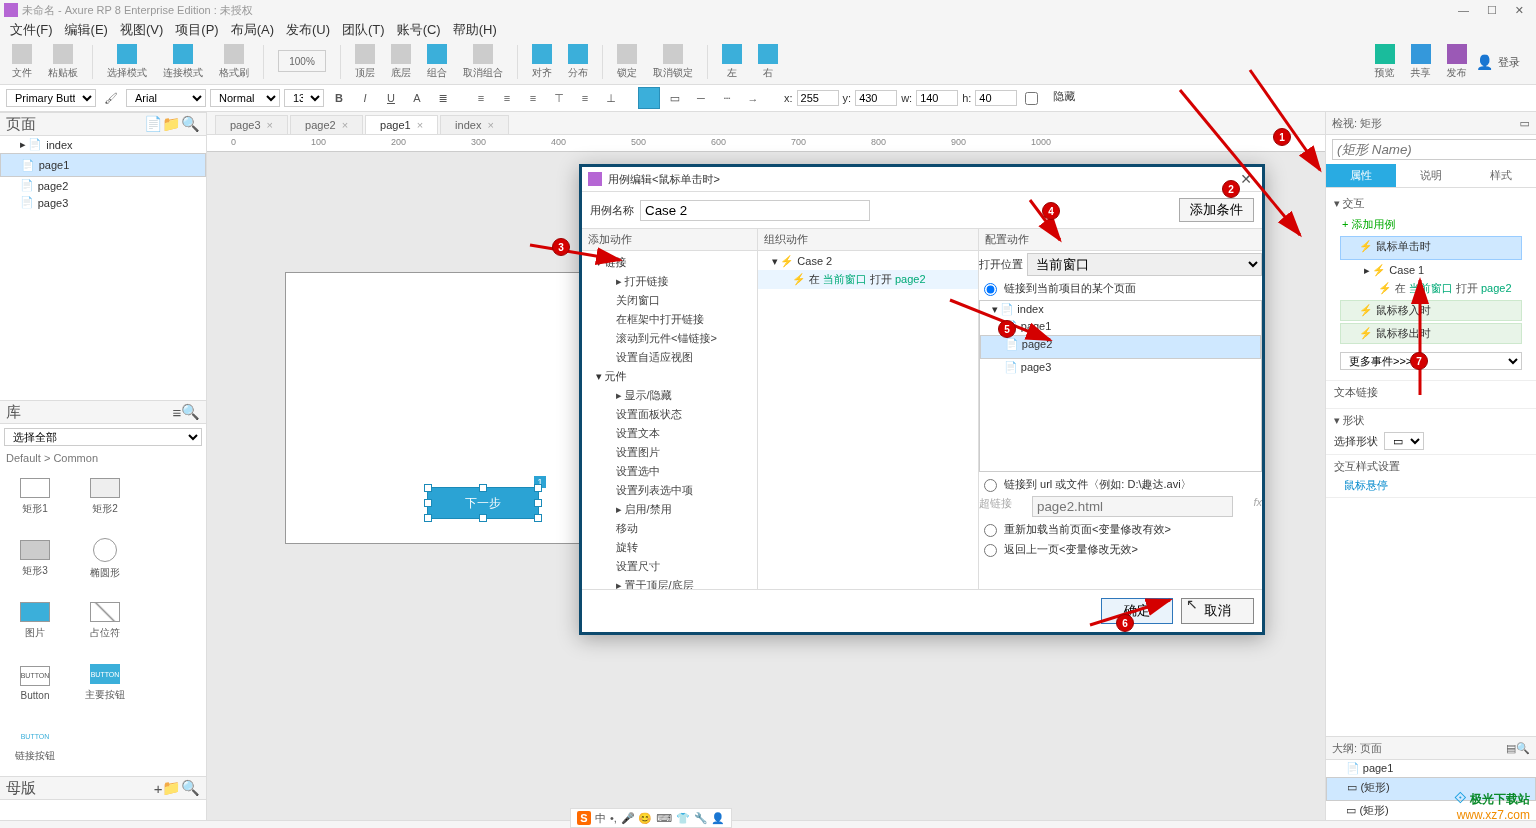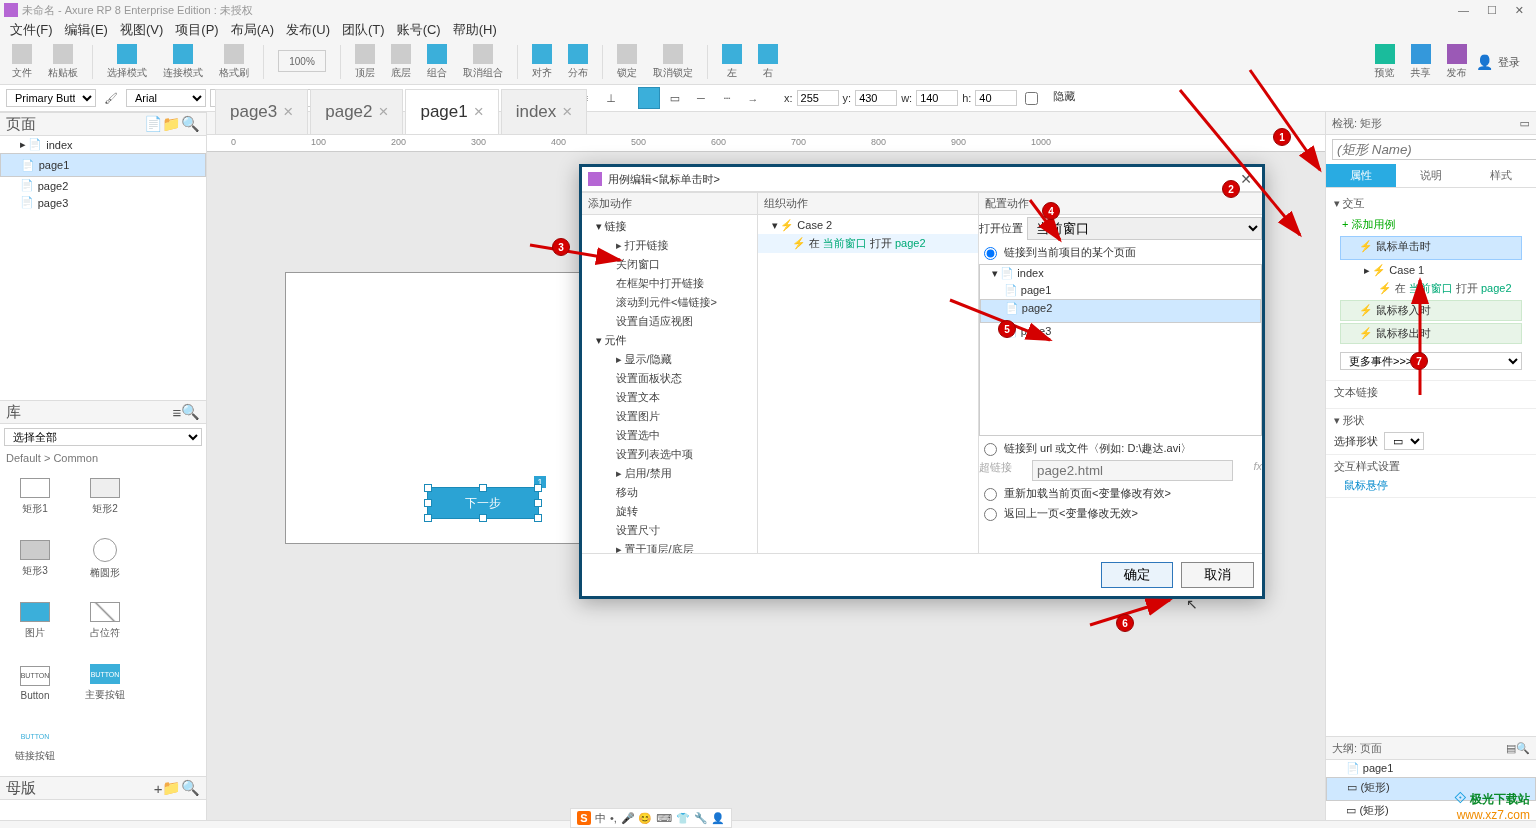--- a/index.html
+++ b/index.html
@@ -23,21 +23,21 @@
 .panelhdr{height:22px;background:#f5f5f5;border-top:1px solid #ddd;border-bottom:1px solid #ddd;display:flex;align-items:center;padding:0 6px;font-size:15px;color:#555}
 .panelhdr .spacer{flex:1}
 .tree{flex:0 0 auto;overflow:auto;font-size:11px}
 .tree .node{padding:2px 6px 2px 20px;display:flex;align-items:center;gap:4px}
 .tree .node.sel{background:#cfe8ff}
 .libgrid{display:flex;flex-wrap:wrap;padding:4px;gap:8px}
 .libitem{width:62px;height:54px;display:flex;flex-direction:column;align-items:center;justify-content:center;font-size:10px;color:#555}
 .libitem .shp{width:28px;height:18px;border:1px solid #999;background:#fff;margin-bottom:4px}
 .canvaswrap{flex:1;display:flex;flex-direction:column;background:#e9e9e9;position:relative}
 .tabs{height:22px;background:#f5f5f5;border-bottom:1px solid #ddd;display:flex;align-items:flex-end;padding-left:8px}
-.tab{padding:12px 14px;border:1px solid #ddd;border-bottom:none;background:#f0f0f0;margin-right:2px;font-size:17px;color:#666;position:relative}
+.tab{padding:3px 14px;border:1px solid #ddd;border-bottom:none;background:#f0f0f0;margin-right:2px;font-size:11px;color:#666;position:relative}
 .tab.active{background:#fff;color:#333}
 .tab .x{margin-left:6px;color:#aaa}
 .ruler-h{height:16px;background:#fff;border-bottom:1px solid #ccc;font-size:9px;color:#888;position:relative;overflow:hidden}
 .ruler-h span{position:absolute;top:2px}
 .canvas{flex:1;position:relative;overflow:hidden;background:#e9e9e9}
 .page{position:absolute;left:78px;top:120px;width:320px;height:270px;background:#fff;border:1px solid #999}
 .shape-btn{position:absolute;left:220px;top:335px;width:110px;height:30px;background:#2ba3d4;color:#fff;display:flex;align-items:center;justify-content:center;font-size:12px;border:1px solid #1a8ab8}
 .handle{position:absolute;width:6px;height:6px;background:#fff;border:1px solid #1a8ab8}
 .rightcol{width:210px;background:#fff;border-left:1px solid #ddd;display:flex;flex-direction:column;font-size:11px}
 .rightcol .hdr{height:22px;background:#f5f5f5;display:flex;align-items:center;padding:0 6px;color:#666;border-bottom:1px solid #ddd}
@@ -409,20 +409,26 @@
 </div>
 
 <div class="statusbar"></div>
 
 <div class="dialog">
   <div class="dlgtitle">
     <div class="logo"></div>
     <span>用例编辑&lt;鼠标单击时&gt;</span>
     <span class="x">✕</span>
   </div>
+  <div class="dlgrow1">
+    <span>用例名称</span>
+    <input value="Case 2" style="">
+    <div style="flex:1"></div>
+    <button>添加条件</button>
+  </div>
   <div class="dlgcols">
     <div class="dcol" style="width:175px">
       <div class="h">添加动作</div>
       <div class="body acttree">
         <div class="grp">▾ 链接</div>
         <div class="item">▸ <span>打开链接</span></div>
         <div class="item">关闭窗口</div>
         <div class="item">在框架中打开链接</div>
         <div class="item">滚动到元件&lt;锚链接&gt;</div>
         <div class="item">设置自适应视图</div>

